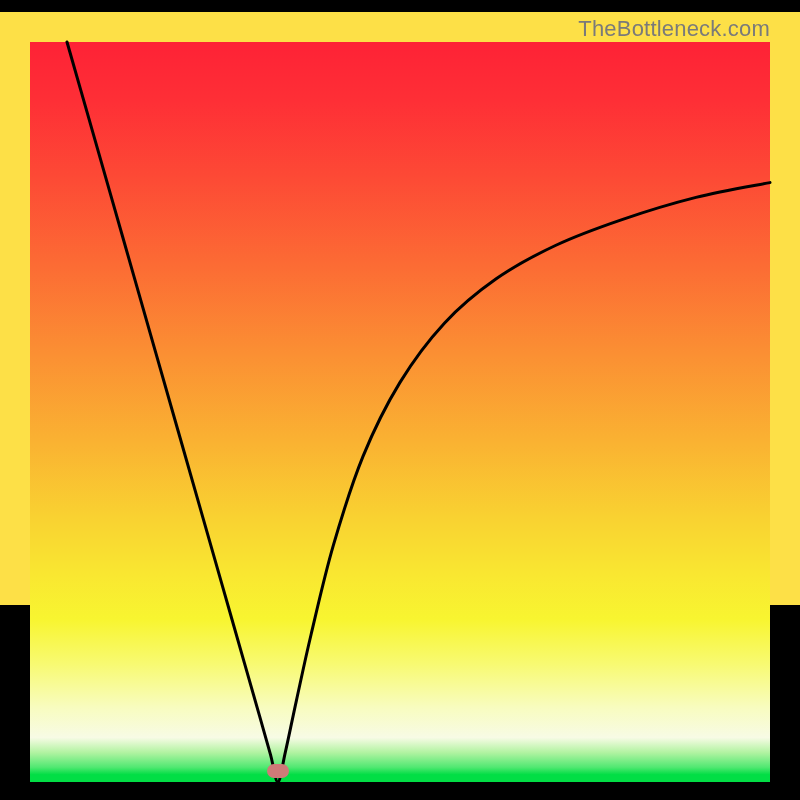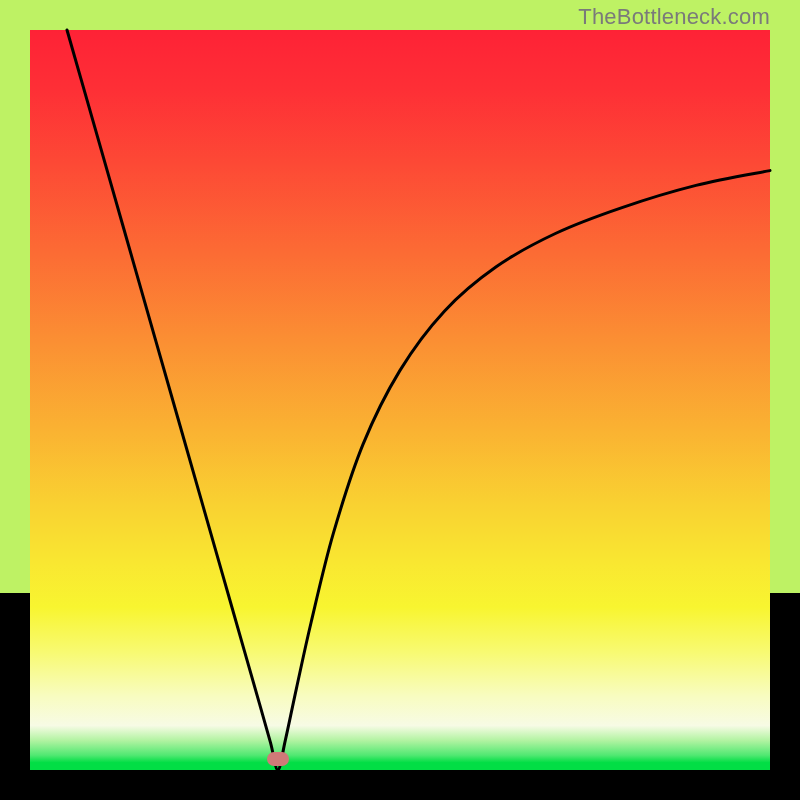--- a/index.html
+++ b/index.html
@@ -8,21 +8,22 @@
     width: 800px;
     height: 800px;
     background: #000;
     font-family: Arial, Helvetica, sans-serif;
     overflow: hidden;
   }
   .frame {
     position: relative;
     width: 800px;
     height: 593px;
-    background: #bef264;
+    background: #fde047;
+    margin-top: 12px;
   }
   .plot {
     position: absolute;
     left: 30px;
     top: 30px;
     width: 740px;
     height: 740px;
     
     background: linear-gradient(
       to bottom,

